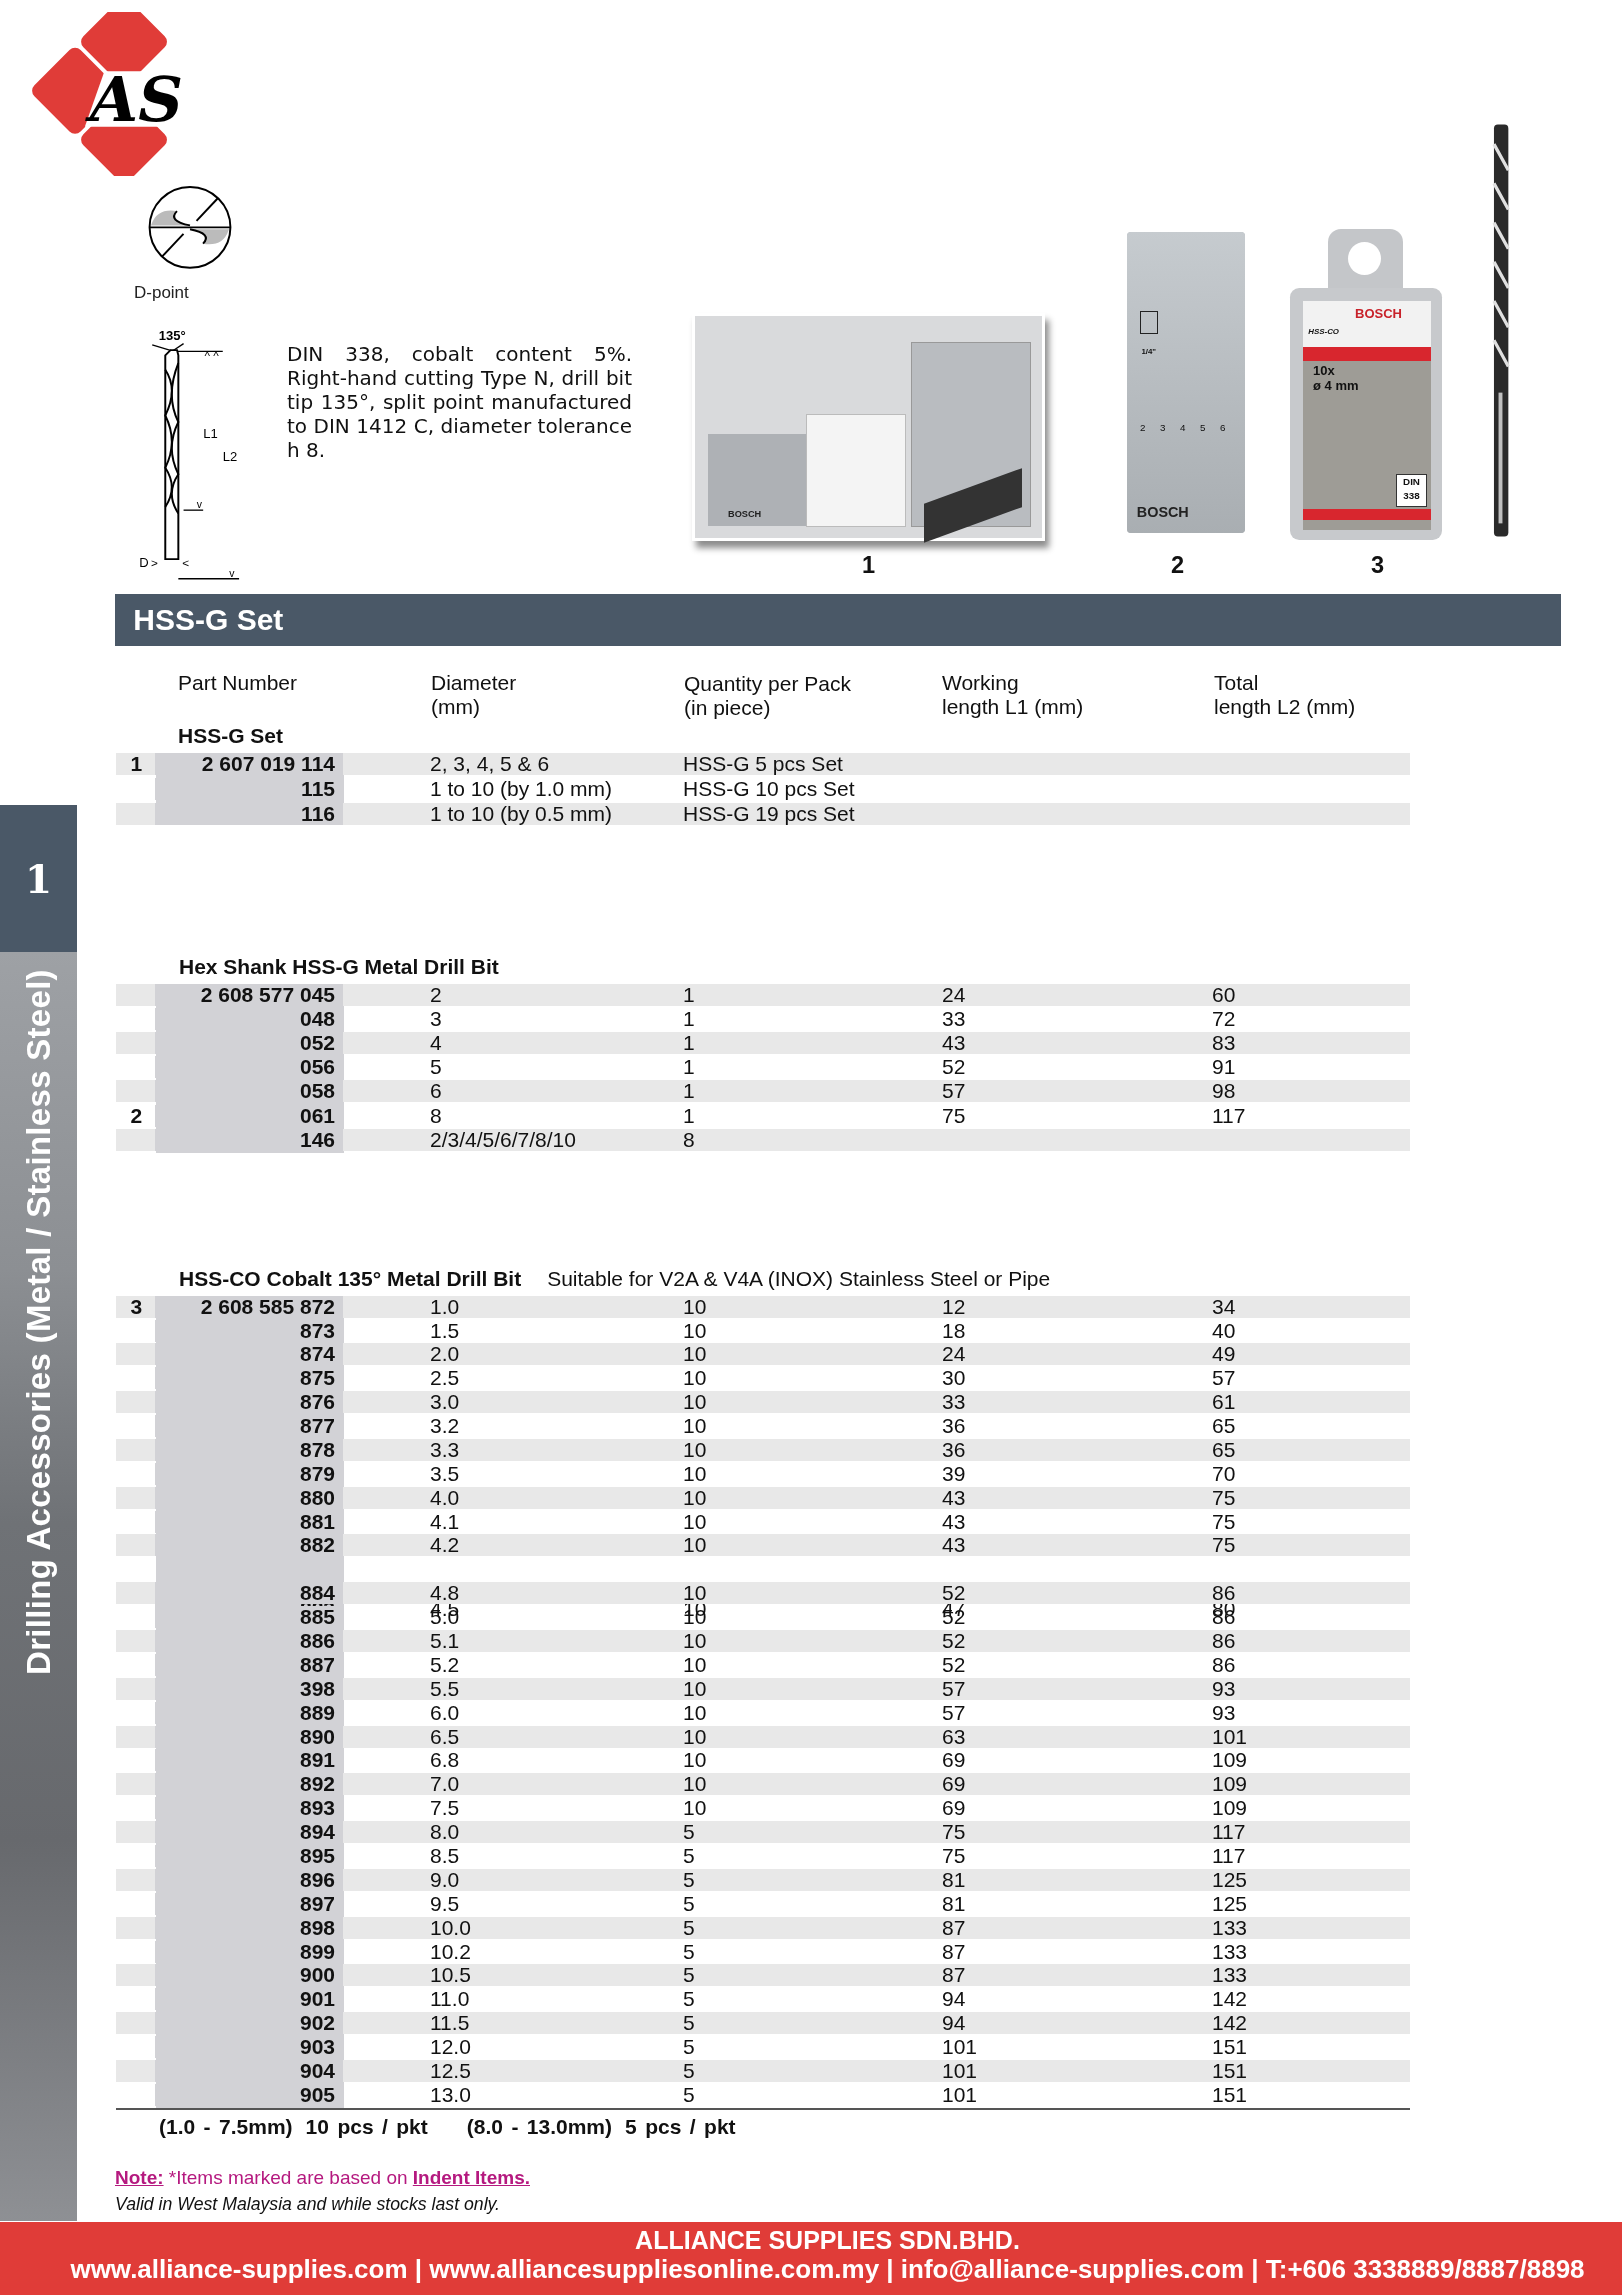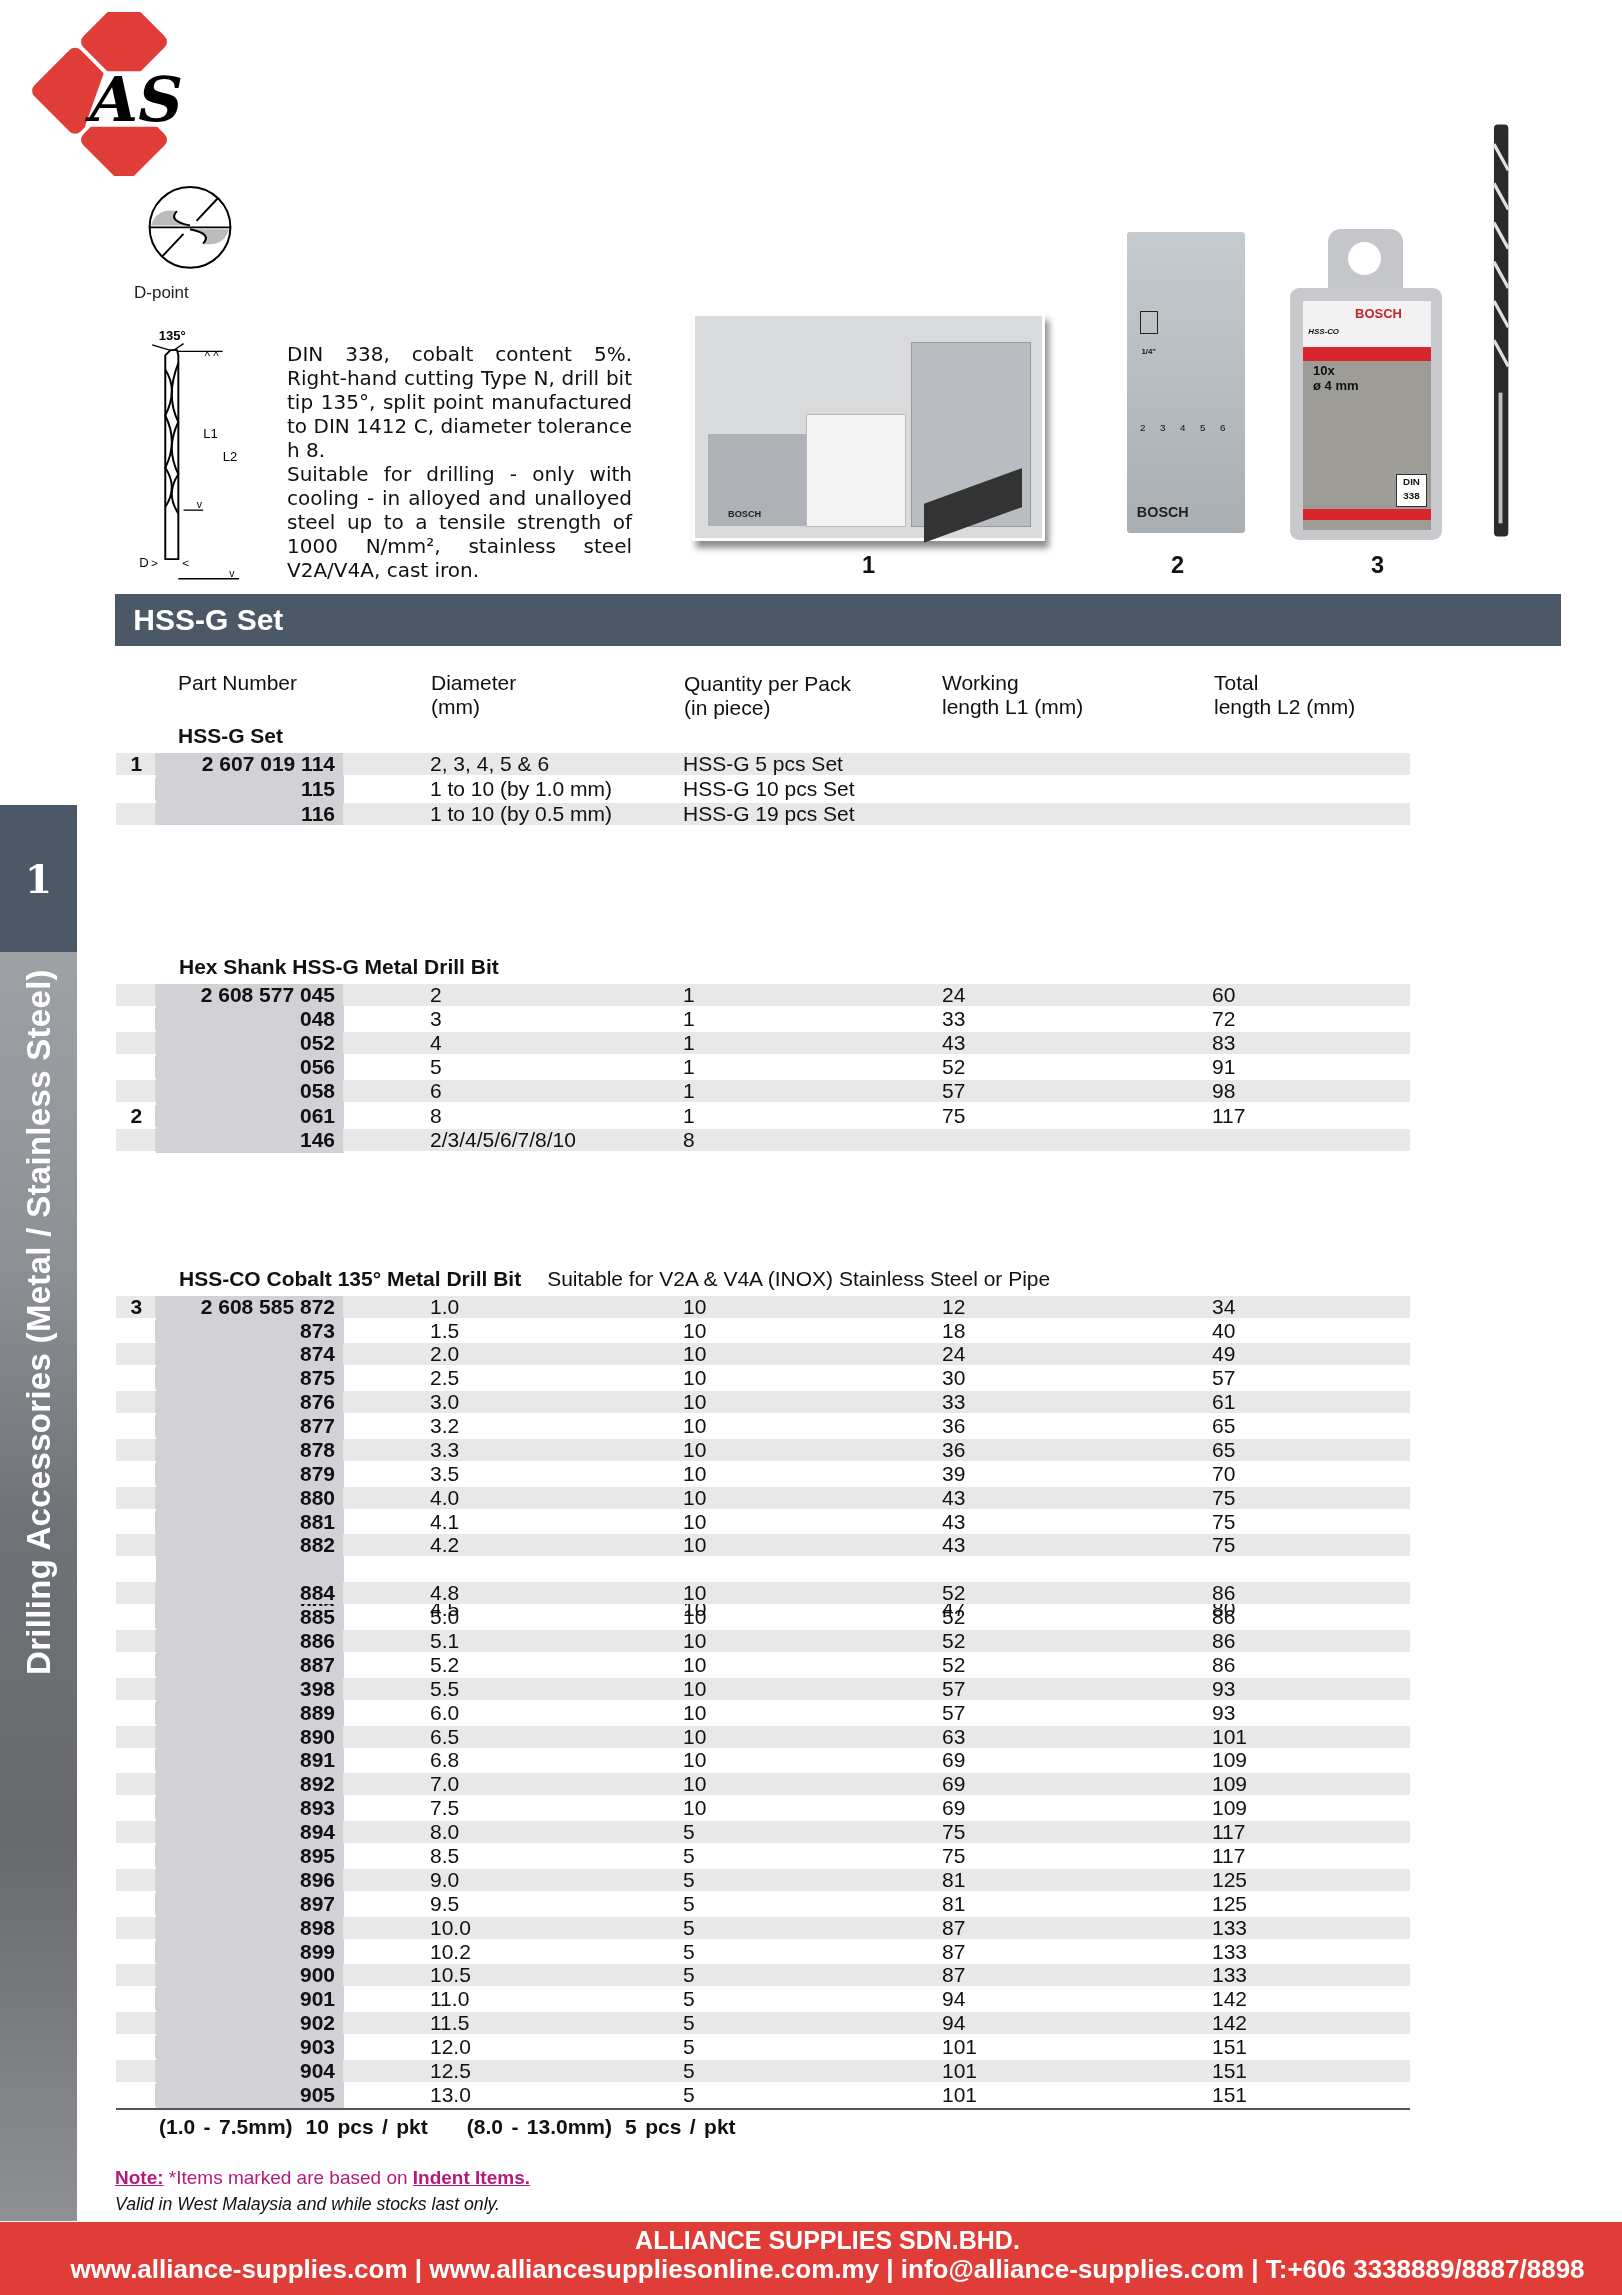--- a/index.html
+++ b/index.html
@@ -106,21 +106,20 @@
   <text x="100" y="282" font-size="16">v</text>
   <text x="12" y="372" font-size="20" font-family="Liberation Sans, sans-serif">D</text>
   <text x="30" y="372" font-size="18">&gt;</text>
   <text x="78" y="372" font-size="18">&lt;</text>
   <line x1="72" y1="390" x2="165" y2="390" stroke="#000" stroke-width="2"></line>
   <text x="150" y="388" font-size="16">v</text>
 </svg>
 
 <div class="abs desc">
   <p>DIN 338, cobalt content 5%. Right-hand cutting Type N, drill bit tip 135°, split point manufactured to DIN 1412 C, diameter tolerance h 8.</p>
-  <p>Suitable for drilling - only with cooling - in alloyed and unalloyed steel up to a tensile strength of 1000 N/mm², stainless steel V2A/V4A, cast iron.</p>
 </div>
 
 <div class="abs prod1">
   <div style="position:absolute;left:216px;top:26px;width:118px;height:183px;background:#b9bcc0;border:1.3px solid #999;"></div>
   <div style="position:absolute;left:111px;top:98px;width:98px;height:111px;background:#f4f4f4;border:1.3px solid #bbb;"></div>
   <div style="position:absolute;left:13px;top:118px;width:98px;height:92px;background:#aeb1b5;"></div>
   <div style="position:absolute;left:229px;top:170px;width:98px;height:39px;background:#333;transform:skewY(-20deg);"></div>
   <span style="position:absolute;left:33px;top:193px;font-size:9.2px;font-weight:bold;color:#222;">BOSCH</span>
 </div>
 <div class="abs img-num" style="left:862px;top:552px;">1</div>

